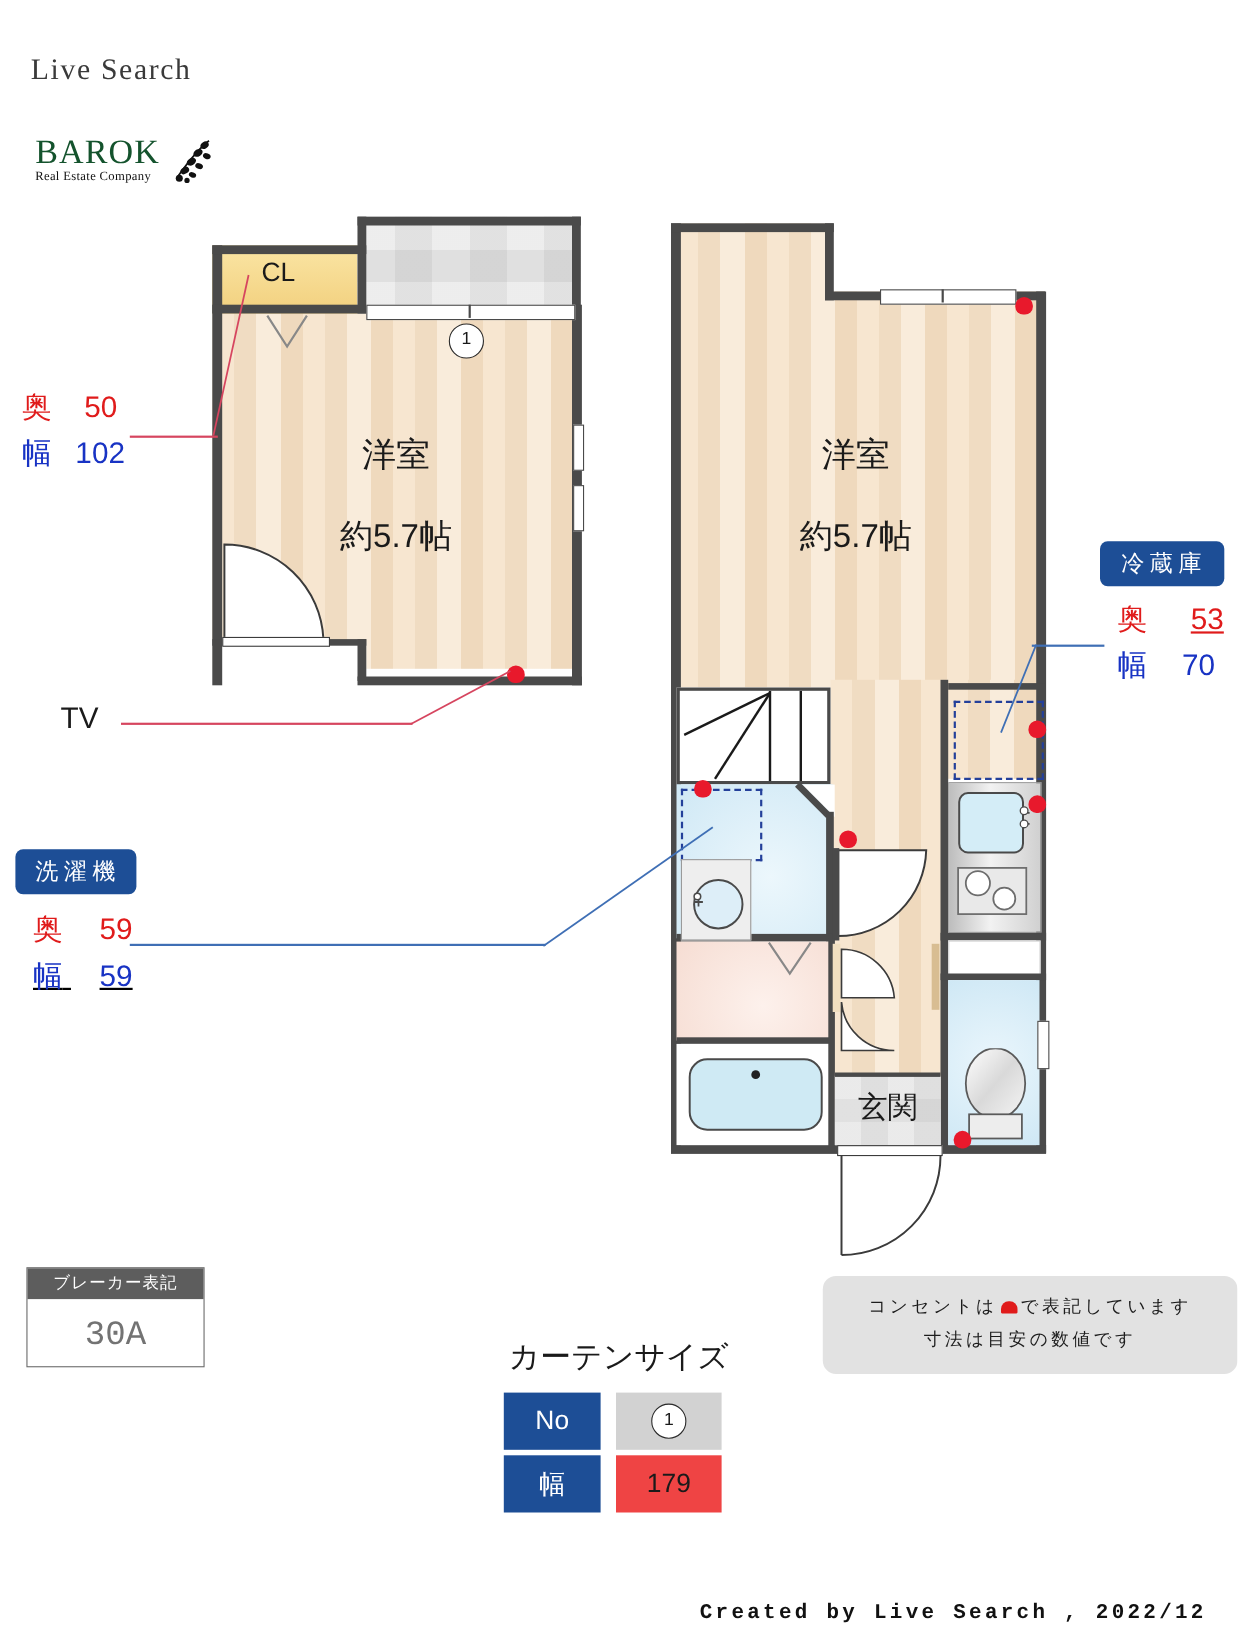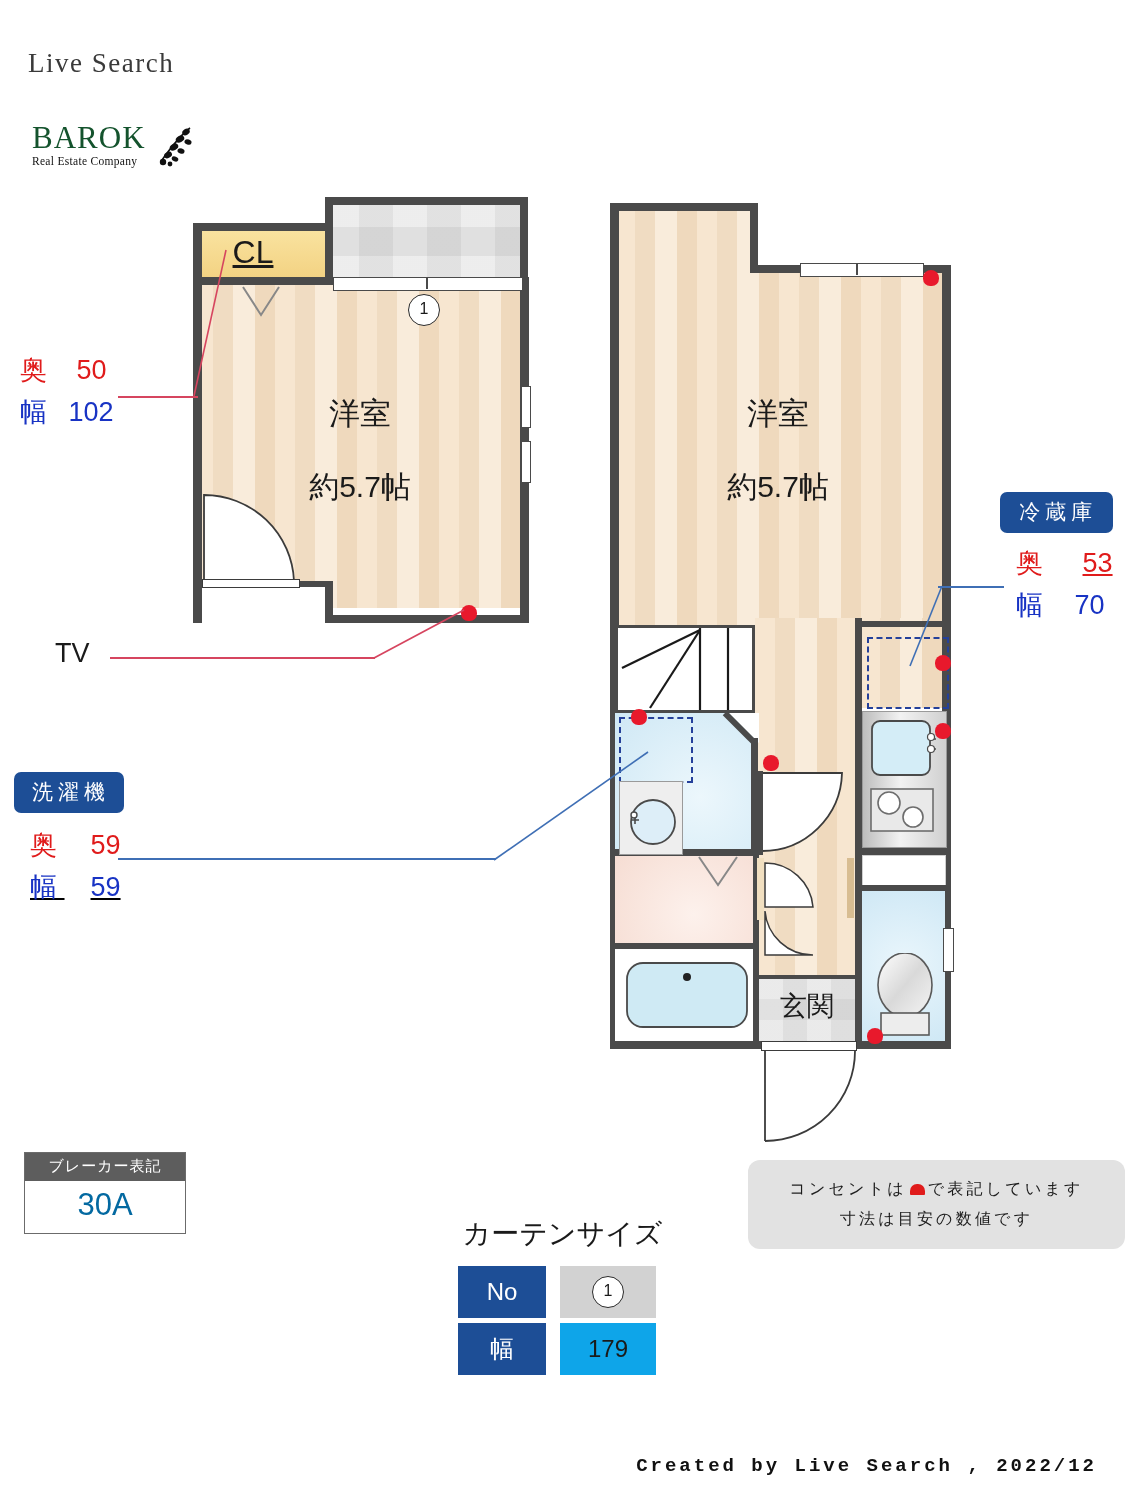--- a/index.html
+++ b/index.html
@@ -62,38 +62,38 @@
   }
   .dim-row{font-size:27px;white-space:nowrap;}
   .dim-label-red{color:#e01b1b;}
   .dim-label-blue{color:#1833c4;}
   .lead-red{background:#d6455f;height:1.6px;}
   .lead-blue{background:#3f6fb5;height:1.6px;}
 
   
   #breaker-box{left:24px;top:1152px;width:160px;border:1.4px solid #6b6b6b;background:#fff;}
   #breaker-head{background:#5d5d5d;color:#fff;font-size:15px;letter-spacing:1px;text-align:center;padding:4px 0 5px;}
-  #breaker-val{color:#0369a1;font-size:31px;text-align:center;padding:6px 0 10px;}
+  #breaker-val{color:#737373;font-size:31px;text-align:center;padding:16px 0 10px;font-family:Liberation Mono, monospace;}
 
   
   #note-bubble{
     left:748px;top:1160px;width:377px;background:#e2e2e2;border-radius:12px;
     padding:14px 0 16px 0;box-sizing:border-box;
   }
   .note-line{font-size:16px;letter-spacing:3.2px;color:#1c1c1c;text-align:center;line-height:1.85;}
   .note-tri{display:inline-block;width:15px;height:11px;background:#e01b1b;
             border-radius:7px 7px 1px 1px;vertical-align:-1px;margin:0 3px;}
 
   
   #curtain-title{left:0;top:1215px;width:1125px;text-align:center;font-size:28px;color:#1a1a1a;}
   #curtain-table{left:458px;top:1266px;}
   .ct-row{display:flex;margin-bottom:5px;}
   .ct-head{width:88px;height:52px;background:#1d4e96;color:#fff;font-size:24px;
            display:flex;align-items:center;justify-content:center;}
-  .ct-cell{width:96px;height:52px;background:#0ea5e9;color:#1a1a1a;font-size:24px;
+  .ct-cell{width:96px;height:52px;background:#ef4444;color:#1a1a1a;font-size:24px;
            display:flex;align-items:center;justify-content:center;margin-left:14px;}
   .ct-cell.shade{background:#d2d2d2;}
 
   #footer-credit{
     left:0;top:1455px;width:1097px;text-align:right;
     font-family:"Liberation Mono","DejaVu Sans Mono",monospace;
     font-size:19px;letter-spacing:3px;color:#111;font-weight:bold;
   }
 </style>
 </head>
@@ -403,18 +403,18 @@
     </div>
   </div>
   <div class="ct-row">
     <div class="ct-head">幅</div>
     <div class="ct-cell">179</div>
   </div>
 </div>
 
 <div class="abs room-label" style="left:250px;top:393px;width:220px;font-size:31px;">洋室</div>
 <div class="abs room-label" style="left:250px;top:467px;width:220px;font-size:30px;">約5.7帖</div>
-<div class="abs room-label" style="left:193px;top:234px;width:120px;font-size:32px;text-decoration:underline;">CL</div>
+<div class="abs room-label" style="left:193px;top:234px;width:120px;font-size:24px;">CL</div>
 
 <div class="abs room-label" style="left:668px;top:393px;width:220px;font-size:31px;">洋室</div>
 <div class="abs room-label" style="left:668px;top:467px;width:220px;font-size:30px;">約5.7帖</div>
 
 <div class="abs" id="footer-credit">Created by Live Search , 2022/12</div>
 
 </body></html>

